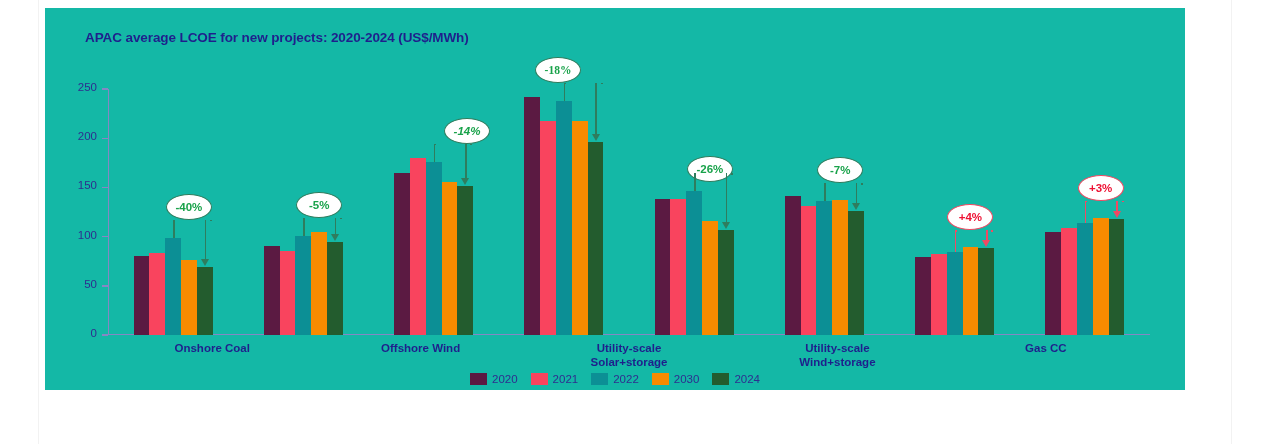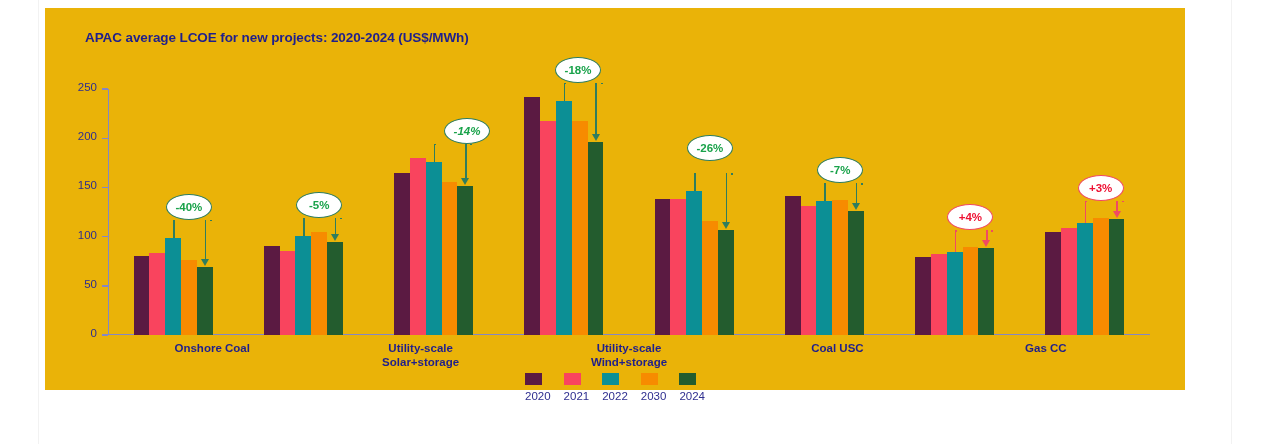--- a/index.html
+++ b/index.html
@@ -17,21 +17,21 @@
     position: absolute; top: 0; bottom: 0; width: 1px;
     background: #f2f2f2;
   }
   .frame-rule.left  { left: 38px; }
   .frame-rule.right { left: 1231px; }
 
   
   #chart-card {
     position: absolute; left: 45px; top: 8px;
     width: 1140px; height: 382px;
-    background: #eab308;
+    background: #14b8a6;
   }
 
   #chart-title {
     position: absolute; left: 40px; top: 22px;
     font-size: 13.5px; font-weight: bold; color: #1f1f8c;
     letter-spacing: -0.1px; white-space: nowrap;
   }
 
   
   #plot {
@@ -119,21 +119,21 @@
     flex: 1 1 0; text-align: center;
     font-size: 11.5px; font-weight: bold; color: #1f1f8c;
     line-height: 14px;
   }
 
   
   #legend {
     position: absolute; left: 0; top: 365px; width: 1140px;
     display: flex; align-items: center; justify-content: center; gap: 13px;
   }
-  .legend-item { display: flex; align-items: flex-start; gap: 5px; flex-direction: column; }
+  .legend-item { display: flex; align-items: flex-start; gap: 5px; }
   .legend-swatch { width: 17px; height: 12px; }
   .legend-label { font-size: 11.5px; color: #2e2e8f; }
 
   
   #source {
     position: absolute; left: 62px; top: 398px;
     font-size: 18.5px; color: #2b2b96;
     letter-spacing: 0px; white-space: nowrap;
   }
 </style>
@@ -271,29 +271,29 @@
           </div>
           <div class="annot neg">
             <div class="bubble" style="left: 336px; top: 28.816px; font-style: italic;">-14%</div>
             <div class="leg" style="left: 325.625px; top: 54.816px; height: 18px;"></div>
             <div class="hook" style="left: 325.625px; top: 54.816px; width: 2px;"></div>
             <div class="hook" style="left: 362.425px; top: 54.816px; width: 2px;"></div>
             <div class="leg" style="left: 357.225px; top: 54.816px; height: 34.6px;"></div>
             <div class="arrow" style="left: 353.325px; top: 89.416px;"></div>
           </div>
           <div class="annot neg">
-            <div class="bubble" style="left: 447px; top: -32.192px;">-18%</div>
+            <div class="bubble" style="left: 427px; top: -32.192px; font-family: Liberation Serif, serif;">-18%</div>
             <div class="leg" style="left: 455.875px; top: -6.192px; height: 18px;"></div>
             <div class="hook" style="left: 455.875px; top: -6.192px; width: 2px;"></div>
             <div class="hook" style="left: 492.675px; top: -6.192px; width: 2px;"></div>
             <div class="leg" style="left: 487.475px; top: -6.192px; height: 51.328px;"></div>
             <div class="arrow" style="left: 483.575px; top: 45.136px;"></div>
           </div>
           <div class="annot neg">
-            <div class="bubble" style="left: 578.925px; top: 46px;">-26%</div>
+            <div class="bubble" style="left: 578.925px; top: 67px;">-26%</div>
             <div class="leg" style="left: 586.125px; top: 84.336px; height: 18px;"></div>
             <div class="hook" style="left: 586.125px; top: 84.336px; width: 2px;"></div>
             <div class="hook" style="left: 622.925px; top: 84.336px; width: 2px;"></div>
             <div class="leg" style="left: 617.725px; top: 84.336px; height: 48.376px;"></div>
             <div class="arrow" style="left: 613.825px; top: 132.712px;"></div>
           </div>
           <div class="annot neg">
             <div class="bubble" style="left: 709.175px; top: 68.176px;">-7%</div>
             <div class="leg" style="left: 716.375px; top: 94.176px; height: 18px;"></div>
             <div class="hook" style="left: 716.375px; top: 94.176px; width: 2px;"></div>
@@ -318,31 +318,31 @@
             <div class="arrow" style="left: 1004.58px; top: 121.888px;"></div>
           </div>
         </div>
     </div>
 
     <div id="xlabels">
         <div class="xlabel">
           <div>Onshore Coal</div>
         </div>
         <div class="xlabel">
+          <div>Offshore Wind</div>
+        </div>
+        <div class="xlabel">
           <div>Utility-scale</div>
           <div>Solar+storage</div>
         </div>
         <div class="xlabel">
           <div>Utility-scale</div>
           <div>Wind+storage</div>
         </div>
         <div class="xlabel">
-          <div>Coal USC</div>
-        </div>
-        <div class="xlabel">
           <div>Gas CC</div>
         </div>
       </div>
 
     <div id="legend">
         <div class="legend-item">
           <div class="legend-swatch" style="background: rgb(91, 26, 66);"></div>
           <div class="legend-label">2020</div>
         </div>
         <div class="legend-item">

